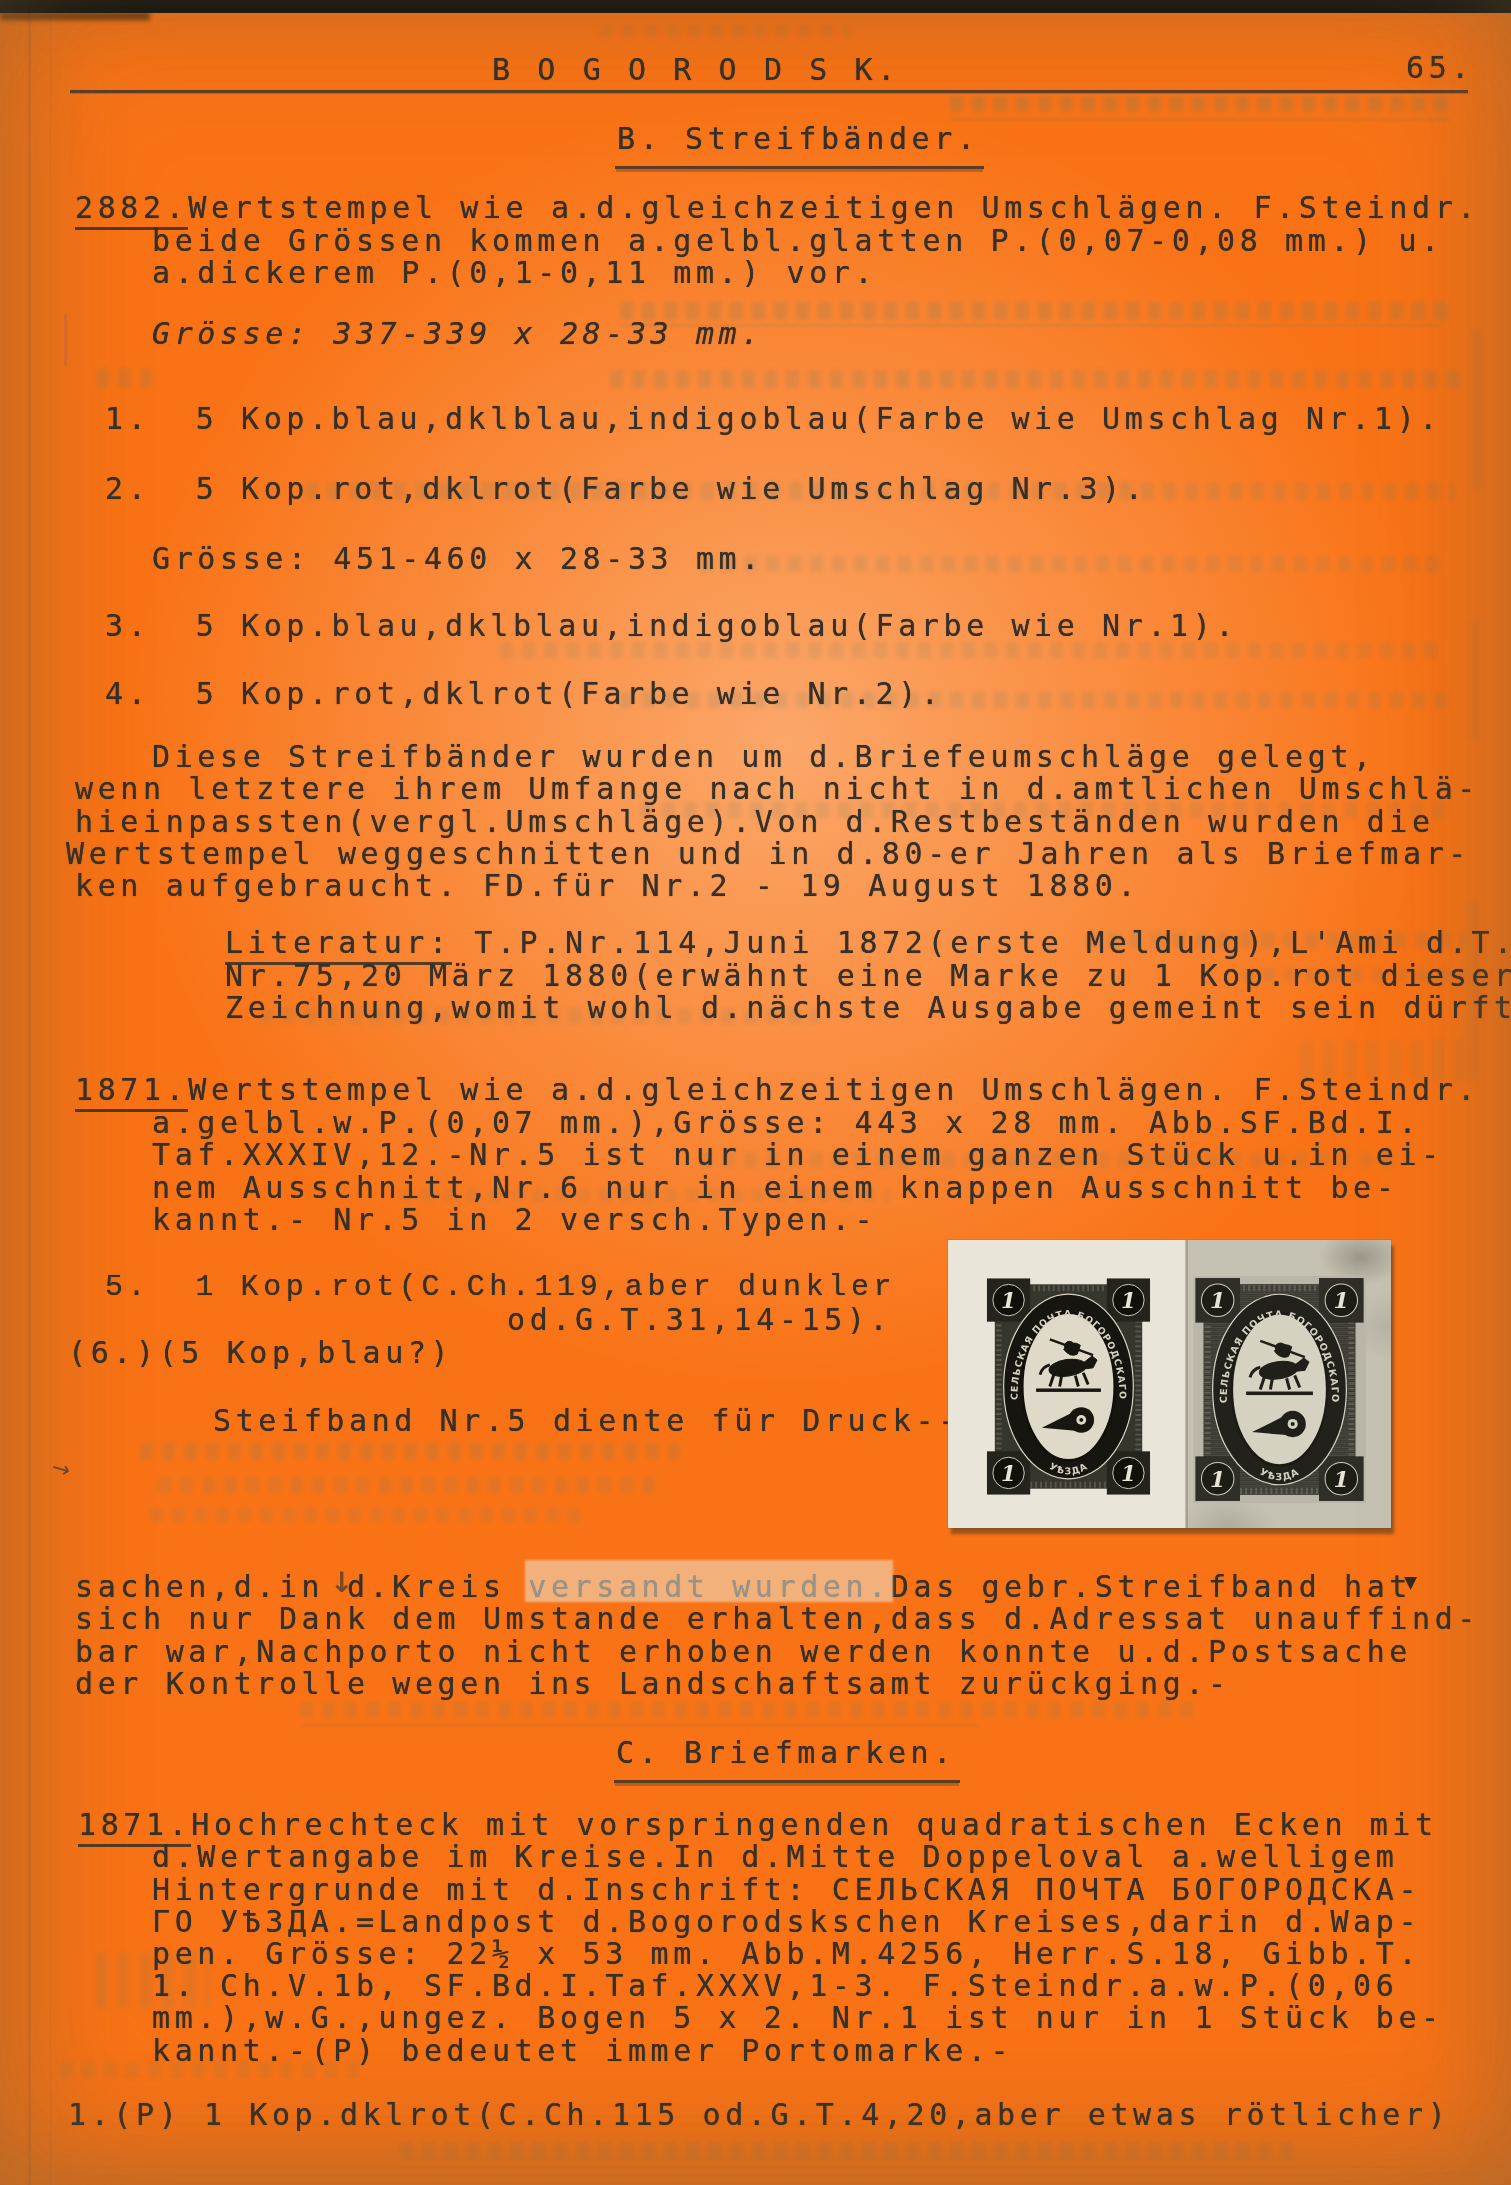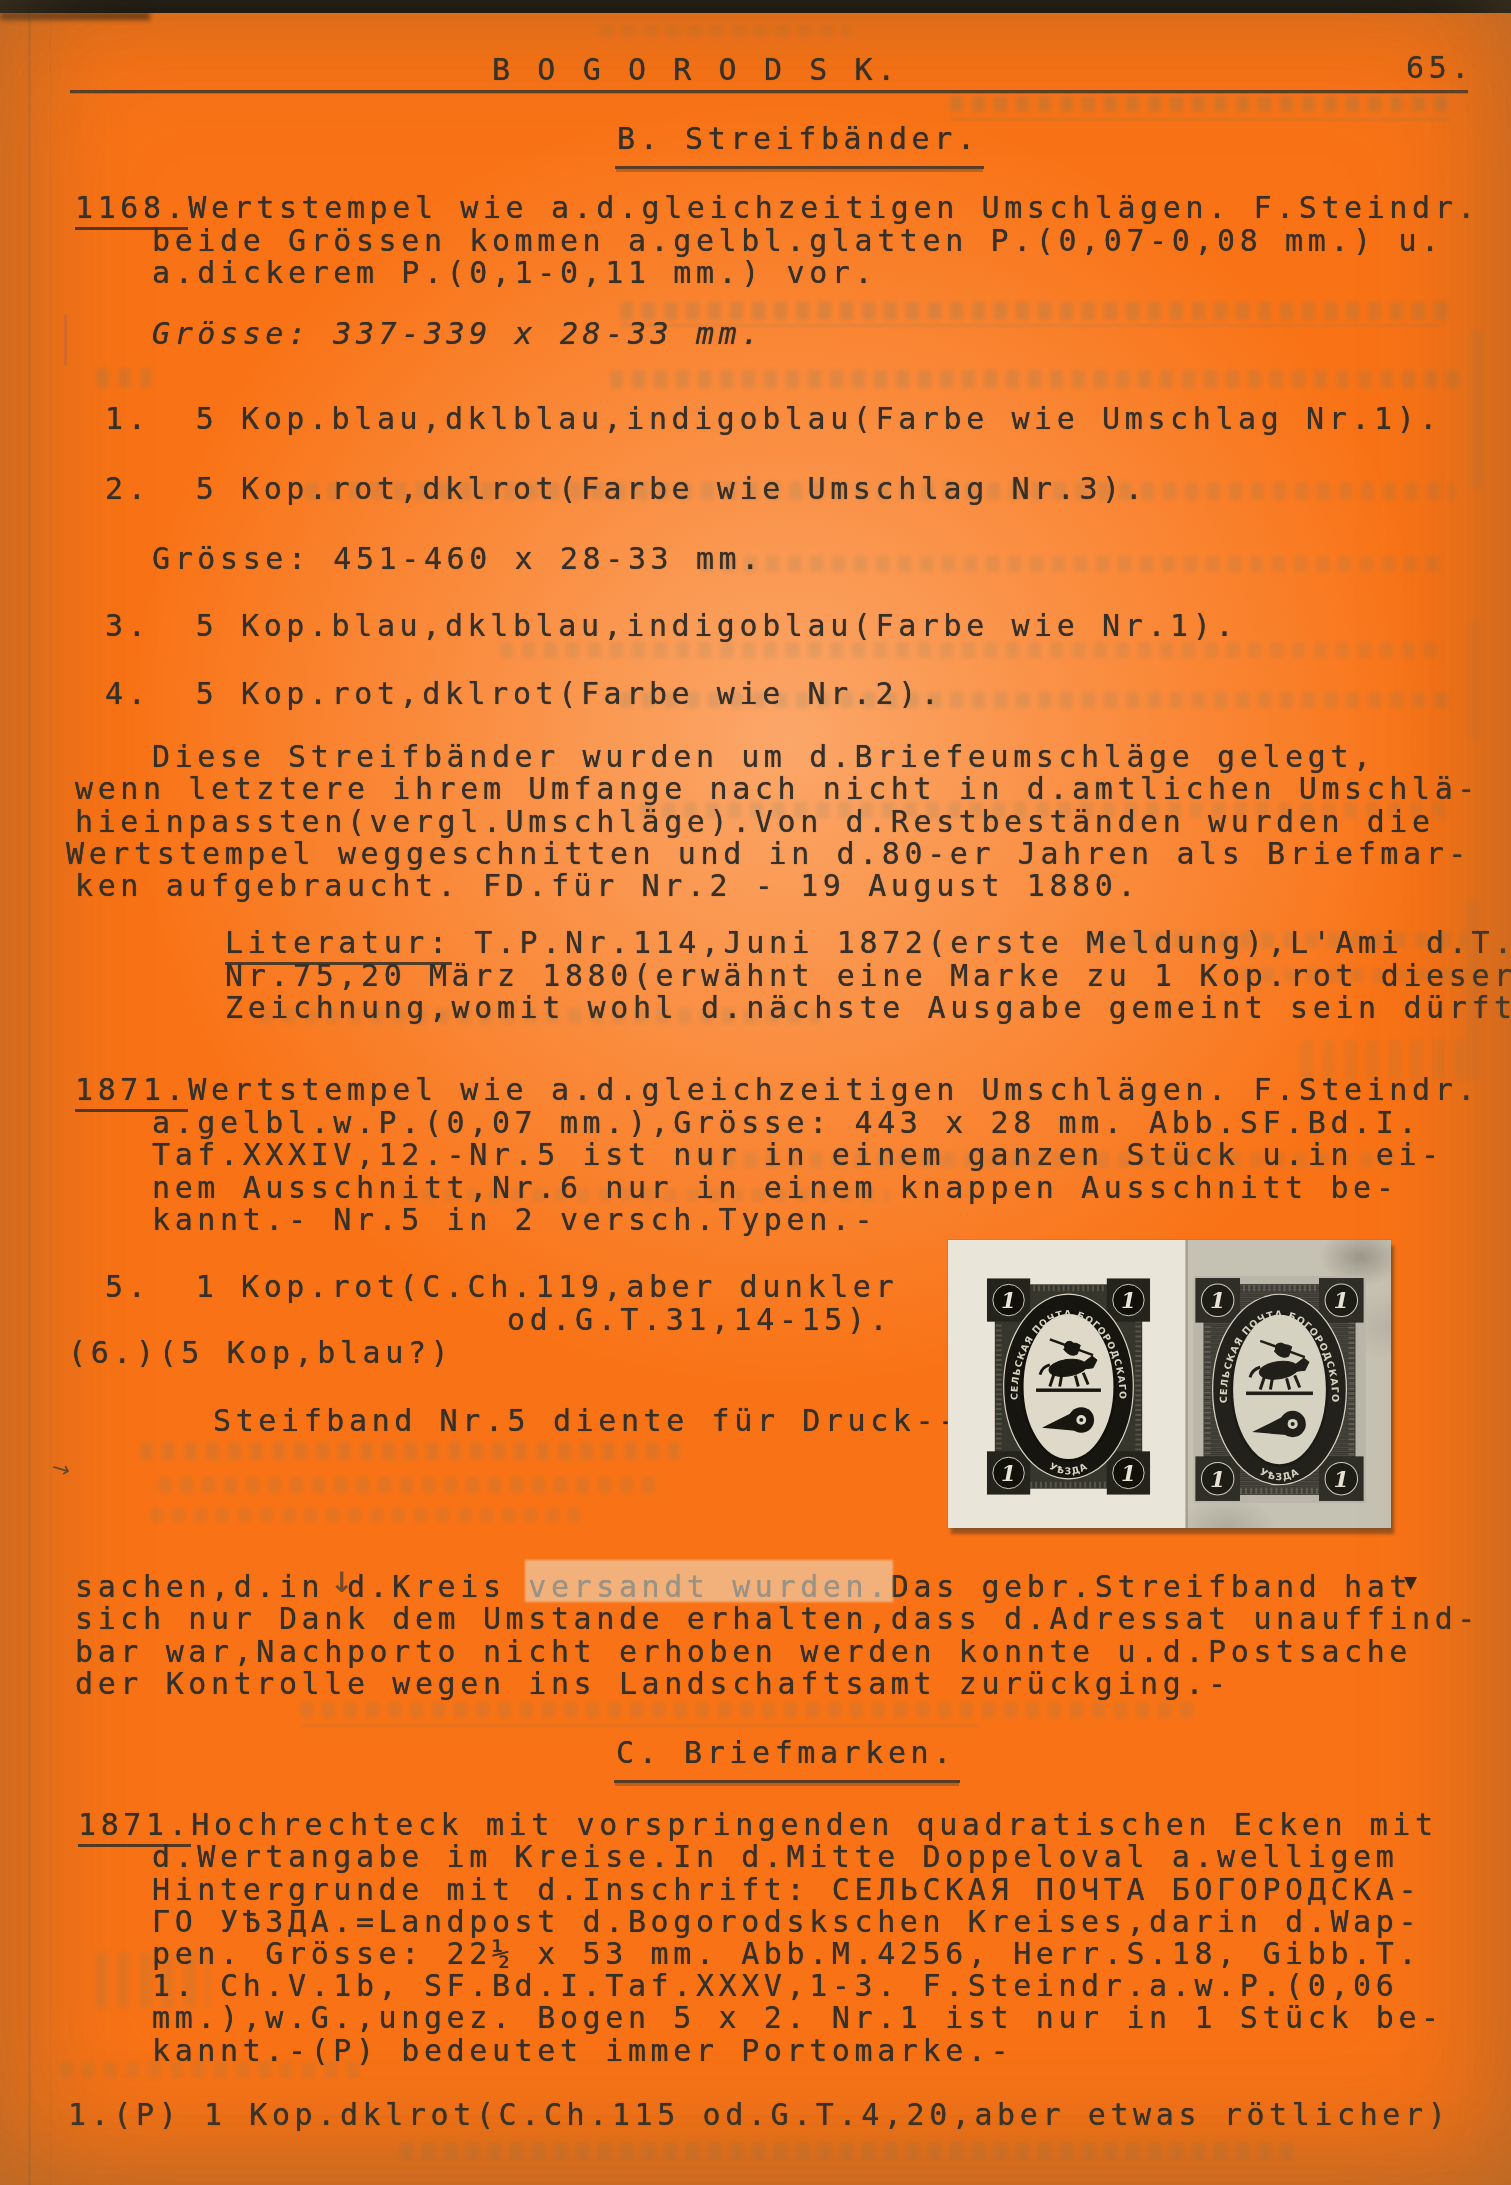--- a/index.html
+++ b/index.html
@@ -56,21 +56,21 @@
   <div class="redline" style="left:64px;top:314px;width:3px;height:52px;background:#b85c50;opacity:.35;"></div>
 
   <div class="hdr-title" style="left:492px;top:52px;">B O G O R O D S K.</div>
   <div class="hdr-title" style="left:1406px;top:50px;">65.</div>
   <div class="rule" style="left:70px;top:90px;width:1398px;"></div>
 
   <div class="heading" style="left:615px;top:124px;">B. Streifbänder.</div>
   <div class="heading" style="left:614px;top:1738px;">C. Briefmarken.</div>
 
   <div id="text-layer">
-      <div class="line" style="left: 75px; top: 193px;"><span class="u">1168.</span>Wertstempel wie a.d.gleichzeitigen Umschlägen. F.Steindr.</div>
+      <div class="line" style="left: 75px; top: 193px;"><span class="u">2882.</span>Wertstempel wie a.d.gleichzeitigen Umschlägen. F.Steindr.</div>
       <div class="line" style="left: 152px; top: 226px;">beide Grössen kommen a.gelbl.glatten P.(0,07-0,08 mm.) u.</div>
       <div class="line" style="left: 152px; top: 258px;">a.dickerem P.(0,1-0,11 mm.) vor.</div>
       <div class="line" style="left: 152px; top: 319px; font-style: italic;">Grösse: 337-339 x 28-33 mm.</div>
       <div class="line" style="left: 105px; top: 404px;">1.  5 Kop.blau,dklblau,indigoblau(Farbe wie Umschlag Nr.1).</div>
       <div class="line" style="left: 105px; top: 474px;">2.  5 Kop.rot,dklrot(Farbe wie Umschlag Nr.3).</div>
       <div class="line" style="left: 152px; top: 544px;">Grösse: 451-460 x 28-33 mm.</div>
       <div class="line" style="left: 105px; top: 611px;">3.  5 Kop.blau,dklblau,indigoblau(Farbe wie Nr.1).</div>
       <div class="line" style="left: 105px; top: 679px;">4.  5 Kop.rot,dklrot(Farbe wie Nr.2).</div>
       <div class="line" style="left: 152px; top: 742px;">Diese Streifbänder wurden um d.Briefeumschläge gelegt,</div>
       <div class="line" style="left: 75px; top: 774px;">wenn letztere ihrem Umfange nach nicht in d.amtlichen Umschlä-</div>
@@ -78,21 +78,21 @@
       <div class="line" style="left: 66px; top: 839px;">Wertstempel weggeschnitten und in d.80-er Jahren als Briefmar-</div>
       <div class="line" style="left: 75px; top: 871px;">ken aufgebraucht. FD.für Nr.2 - 19 August 1880.</div>
       <div class="line" style="left: 225px; top: 928px;"><span class="u">Literatur:</span> T.P.Nr.114,Juni 1872(erste Meldung),L'Ami d.T.</div>
       <div class="line" style="left: 225px; top: 961px;">Nr.75,20 März 1880(erwähnt eine Marke zu 1 Kop.rot dieser</div>
       <div class="line" style="left: 225px; top: 993px;">Zeichnung,womit wohl d.nächste Ausgabe gemeint sein dürfte</div>
       <div class="line" style="left: 75px; top: 1075px;"><span class="u">1871.</span>Wertstempel wie a.d.gleichzeitigen Umschlägen. F.Steindr.</div>
       <div class="line" style="left: 152px; top: 1108px;">a.gelbl.w.P.(0,07 mm.),Grösse: 443 x 28 mm. Abb.SF.Bd.I.</div>
       <div class="line" style="left: 152px; top: 1140px;">Taf.XXXIV,12.-Nr.5 ist nur in einem ganzen Stück u.in ei-</div>
       <div class="line" style="left: 152px; top: 1173px;">nem Ausschnitt,Nr.6 nur in einem knappen Ausschnitt be-</div>
       <div class="line" style="left: 152px; top: 1205px;">kannt.- Nr.5 in 2 versch.Typen.-</div>
-      <div class="line" style="left: 105px; top: 1272px;">5.  1 Kop.rot(C.Ch.119,aber dunkler</div>
+      <div class="line" style="left: 105px; top: 1272px; font-family: Liberation Mono, monospace;">5.  1 Kop.rot(C.Ch.119,aber dunkler</div>
       <div class="line" style="left: 507px; top: 1305px;">od.G.T.31,14-15).</div>
       <div class="line" style="left: 68px; top: 1338px;">(6.)(5 Kop,blau?)</div>
       <div class="line" style="left: 213px; top: 1406px;">Steifband Nr.5 diente für Druck--</div>
       <div class="line" style="left: 75px; top: 1572px;">sachen,d.in d.Kreis versandt wurden.Das gebr.Streifband hat</div>
       <div class="line" style="left: 75px; top: 1604px;">sich nur Dank dem Umstande erhalten,dass d.Adressat unauffind-</div>
       <div class="line" style="left: 75px; top: 1637px;">bar war,Nachporto nicht erhoben werden konnte u.d.Postsache</div>
       <div class="line" style="left: 75px; top: 1669px;">der Kontrolle wegen ins Landschaftsamt zurückging.-</div>
       <div class="line" style="left: 78px; top: 1810px;"><span class="u">1871.</span>Hochrechteck mit vorspringenden quadratischen Ecken mit</div>
       <div class="line" style="left: 152px; top: 1842px;">d.Wertangabe im Kreise.In d.Mitte Doppeloval a.welligem</div>
       <div class="line" style="left: 152px; top: 1875px;">Hintergrunde mit d.Inschrift: СЕЛЬСКАЯ ПОЧТА БОГОРОДСКА-</div>

